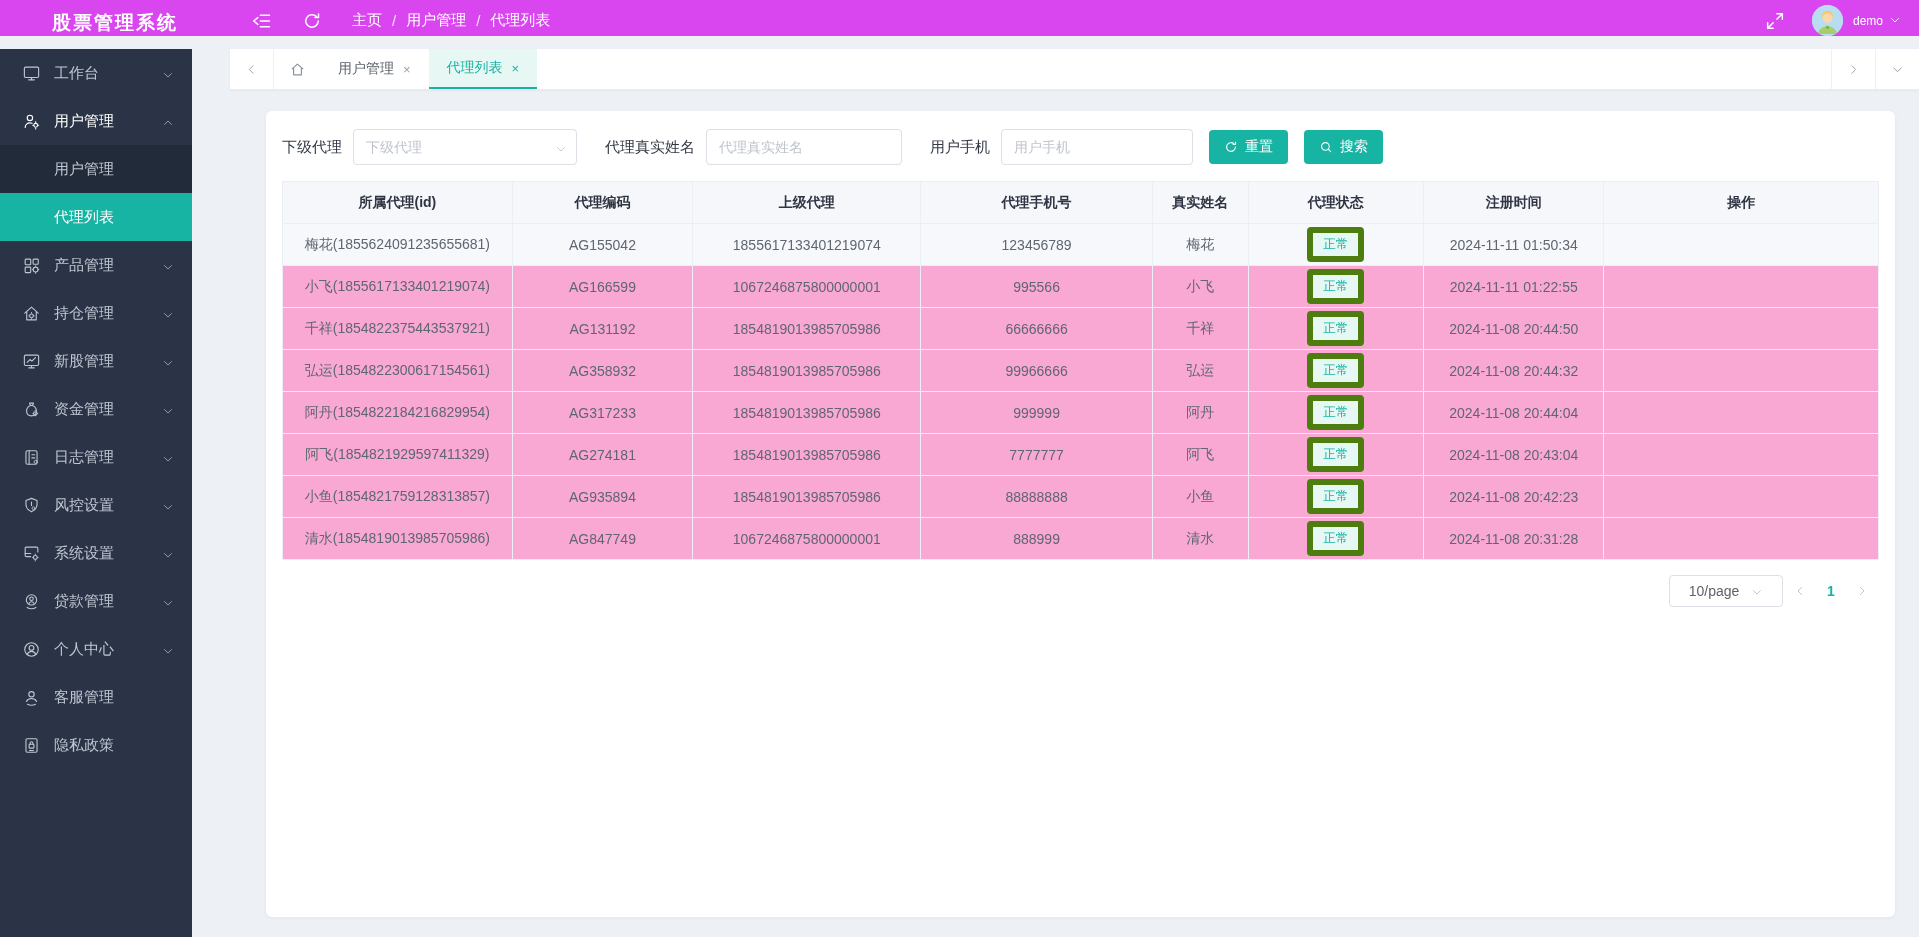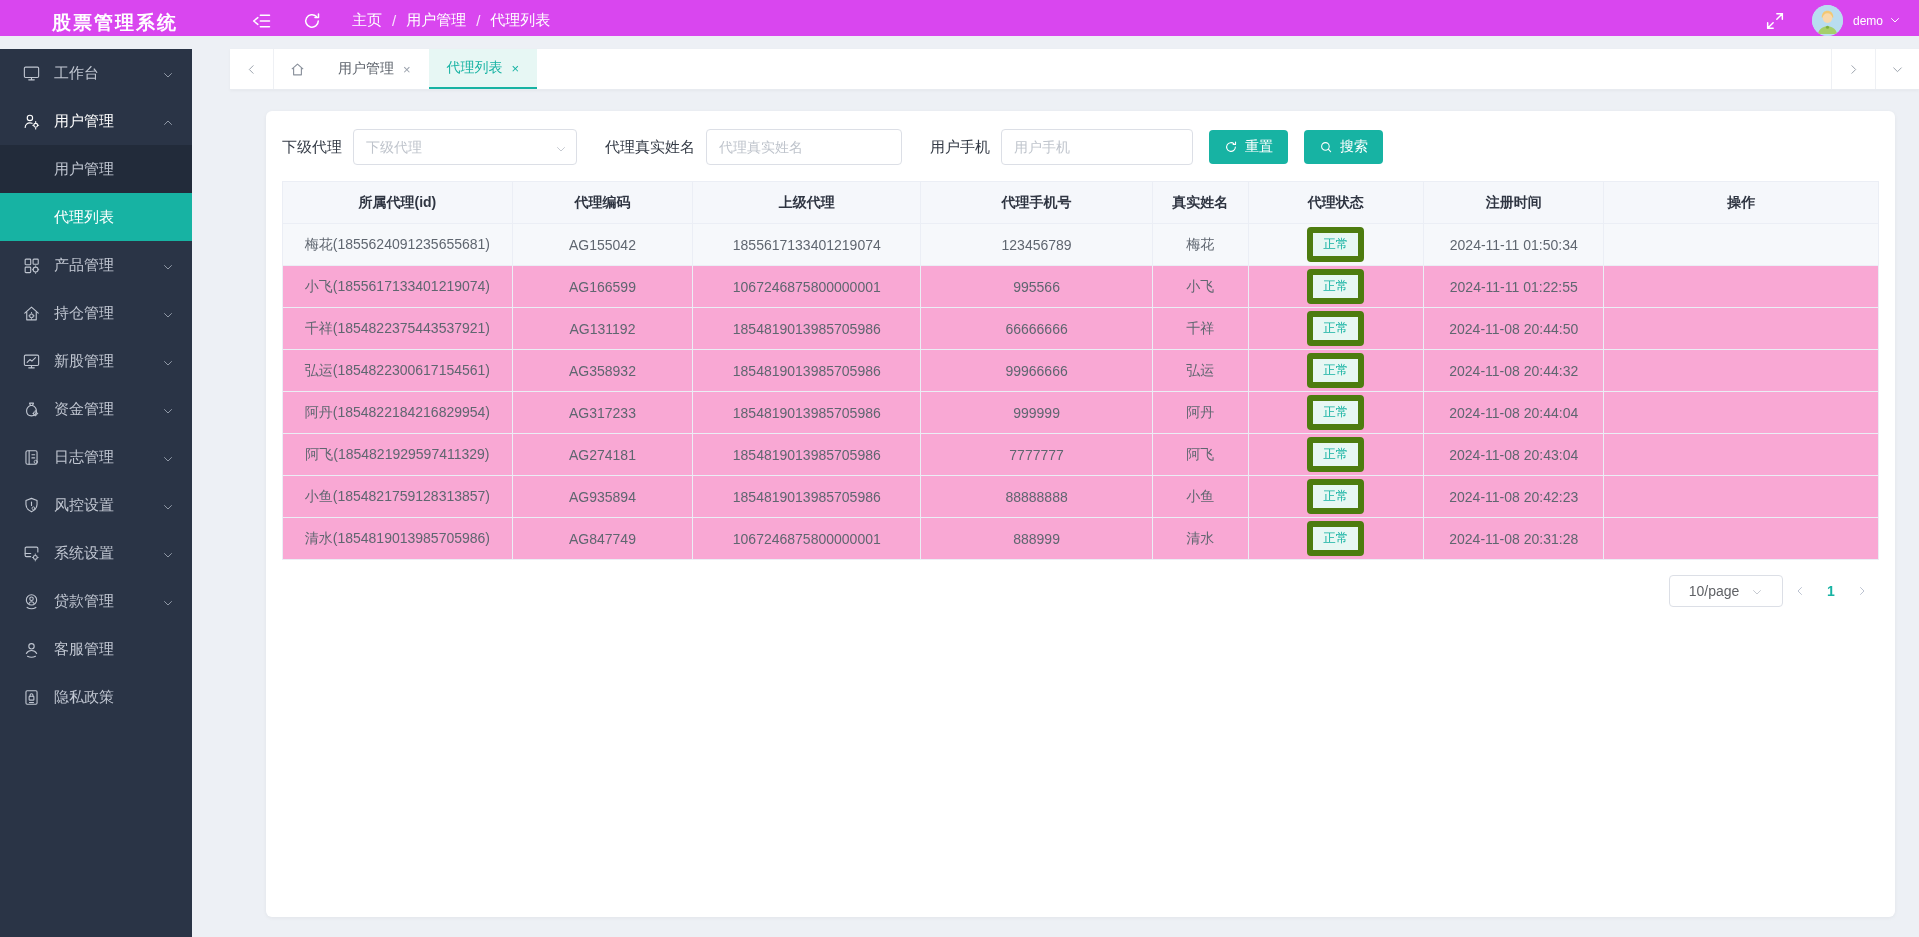--- a/index.html
+++ b/index.html
@@ -284,20 +284,31 @@
           <circle cx="12" cy="8.5" r="2.2"></circle>
           <path d="M8.8 14.5c.7-1.4 1.9-2.2 3.2-2.2s2.5.8 3.2 2.2"></path>
           <path d="M6.5 19.5c1.6 1.1 3.5 1.7 5.5 1.7s3.9-.6 5.5-1.7"></path>
         </svg></span>
     <span class="mlabel">贷款管理</span>
     <span class="chev"><svg viewBox="0 0 24 24">
           <path d="M5 9l7 7 7-7"></path>
         </svg></span>
   </div>
 
+  <div class="menu-item">
+    <span class="mi"><svg viewBox="0 0 24 24">
+          <circle cx="12" cy="12" r="8.5"></circle>
+          <circle cx="12" cy="10" r="3"></circle>
+          <path d="M6.5 18.3c1-2.7 3-4 5.5-4s4.5 1.3 5.5 4"></path>
+        </svg></span>
+    <span class="mlabel">个人中心</span>
+    <span class="chev"><svg viewBox="0 0 24 24">
+          <path d="M5 9l7 7 7-7"></path>
+        </svg></span>
+  </div>
 
   <div class="menu-item">
     <span class="mi"><svg viewBox="0 0 24 24">
           <circle cx="12" cy="8" r="3.4"></circle>
           <path d="M5.5 17c1.3-2.4 3.7-3.8 6.5-3.8s5.2 1.4 6.5 3.8"></path>
           <path d="M7 20.5c1.5.8 3.2 1.2 5 1.2s3.5-.4 5-1.2"></path>
         </svg></span>
     <span class="mlabel">客服管理</span>
   </div>
 

